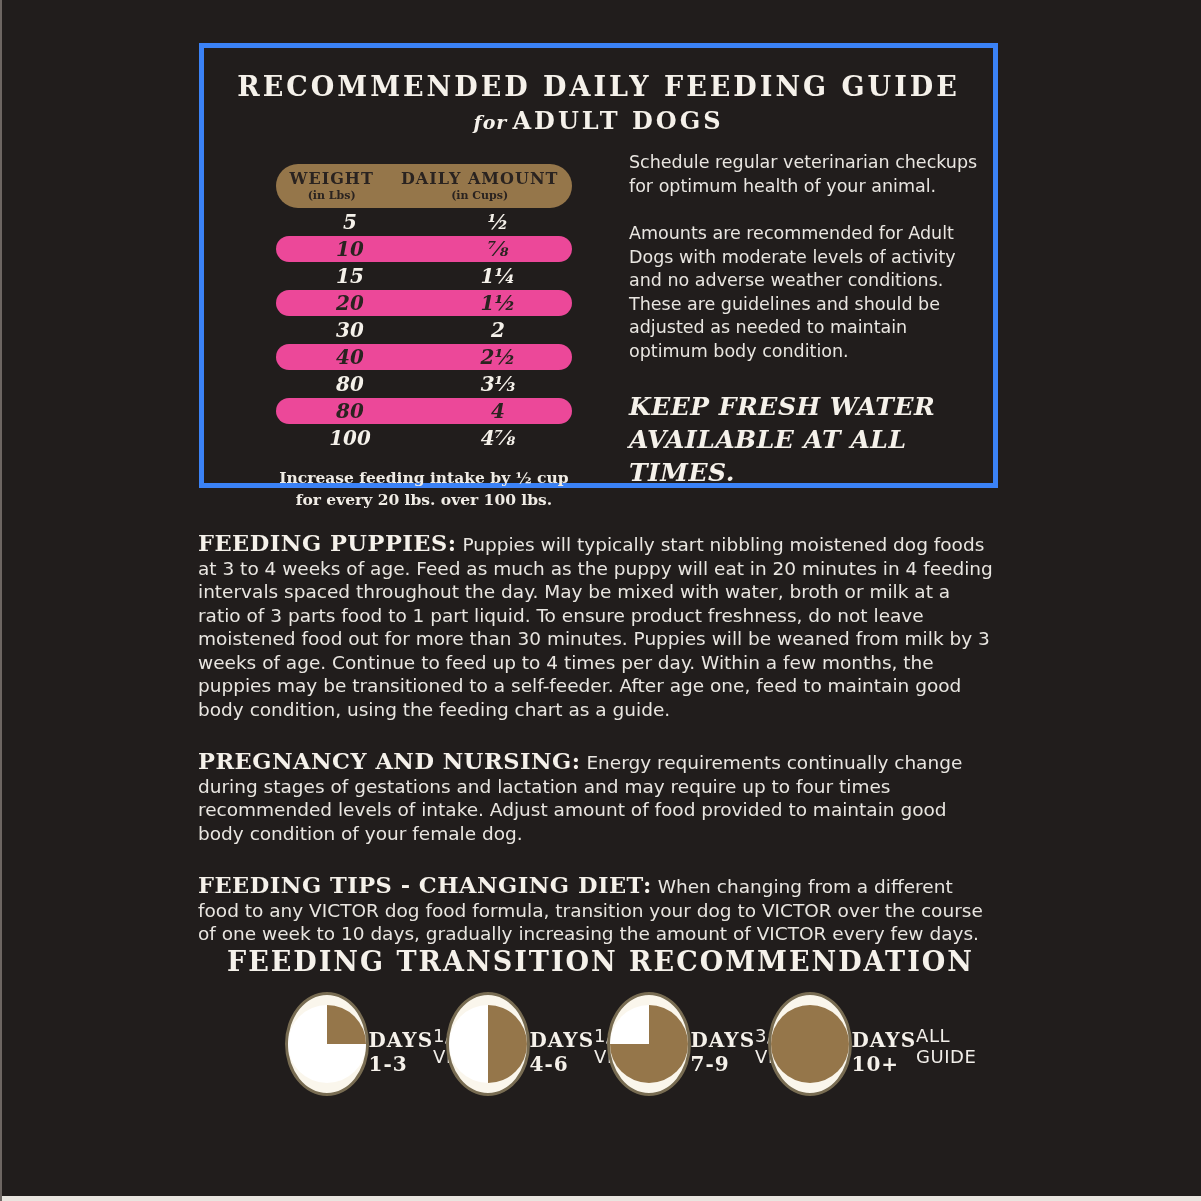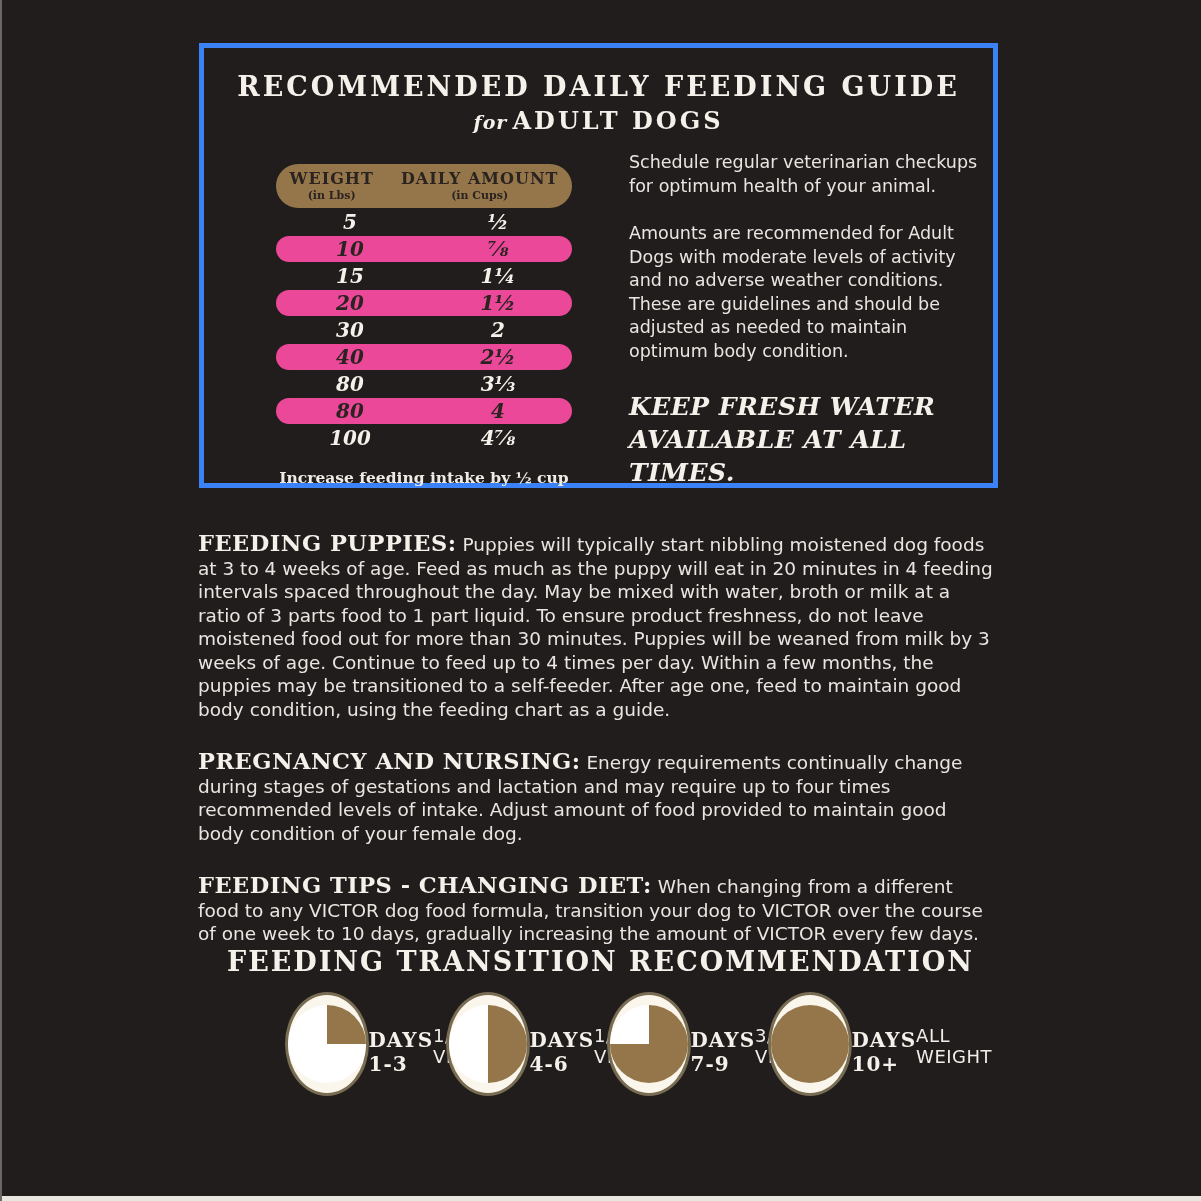--- a/index.html
+++ b/index.html
@@ -145,20 +145,21 @@
       <span class="c">80</span>
       <span class="c">4</span>
     </div>
     <div class="t-row slab">
       <span class="c">100</span>
       <span class="c">4⅞</span>
     </div>
 
     <div class="table-note slab">
       <div>Increase feeding intake by ½ cup</div>
+      <div>for every 20 lbs. over 100 lbs.</div>
     </div>
   </div>
 
   <div class="info-col">
     <p>Schedule regular veterinarian checkups for optimum health of your animal.</p>
     <p>Amounts are recommended for Adult Dogs with moderate levels of activity and no adverse weather conditions. These are guidelines and should be adjusted as needed to maintain optimum body condition.</p>
     <div class="water-note slab">
       <div>KEEP FRESH WATER</div>
       <div>AVAILABLE AT ALL TIMES.</div>
     </div>
@@ -199,18 +200,18 @@
       <div class="pie" style="background: conic-gradient(rgb(149, 118, 74) 0deg, rgb(149, 118, 74) 270deg, rgb(255, 255, 255) 270deg, rgb(255, 255, 255) 360deg);"></div>
     </div>
     <div class="days slab">DAYS 7-9</div>
     <div class="mix">3/4 VICTOR</div>
   </div>
   <div class="stage">
     <div class="pie-outer">
       <div class="pie" style="background: conic-gradient(rgb(149, 118, 74) 0deg, rgb(149, 118, 74) 360deg, rgb(255, 255, 255) 360deg, rgb(255, 255, 255) 360deg);"></div>
     </div>
     <div class="days slab">DAYS 10+</div>
-    <div class="mix">ALL WEIGHT</div>
+    <div class="mix">ALL GUIDE</div>
   </div>
 </div>
 
 <div class="bottom-strip"></div>
 <div class="left-line"></div>
 
 </body></html>

